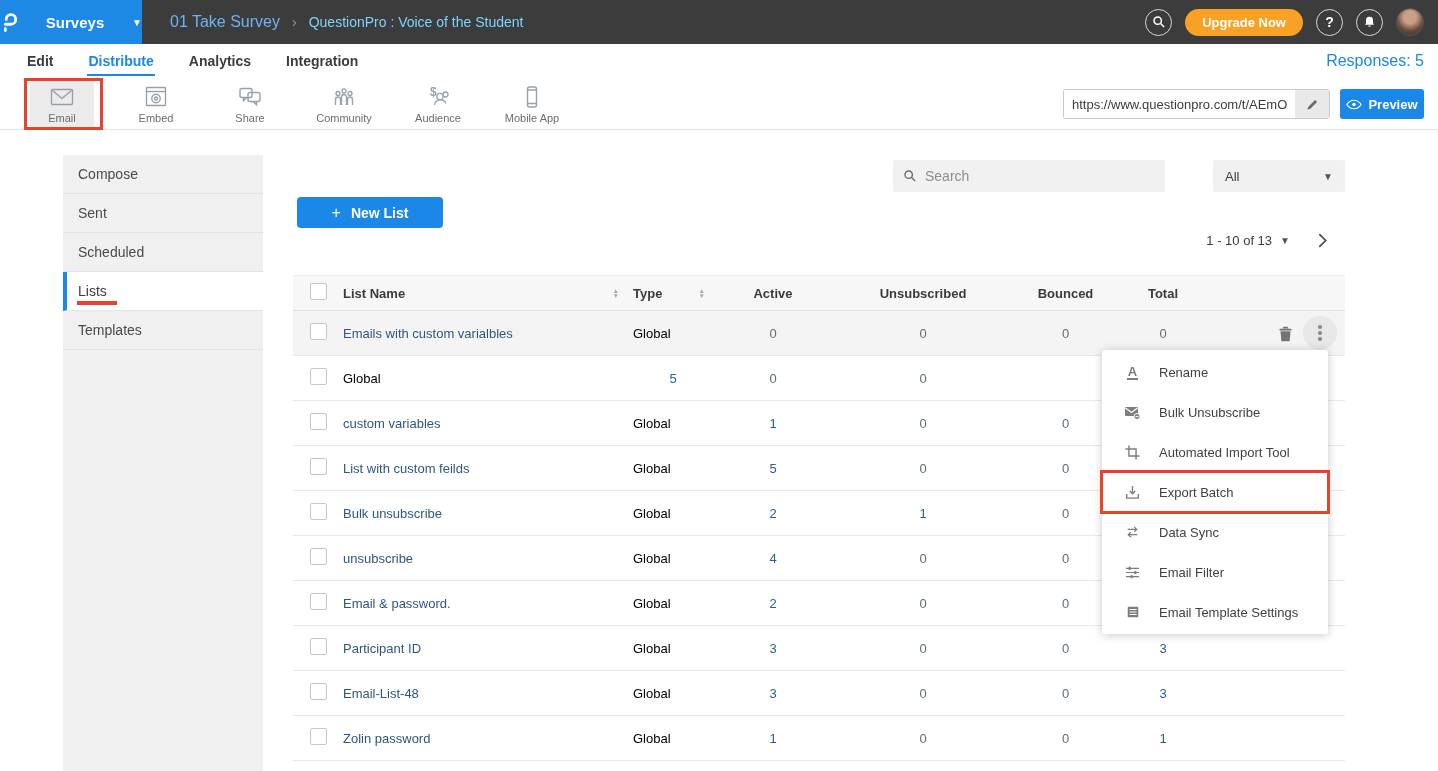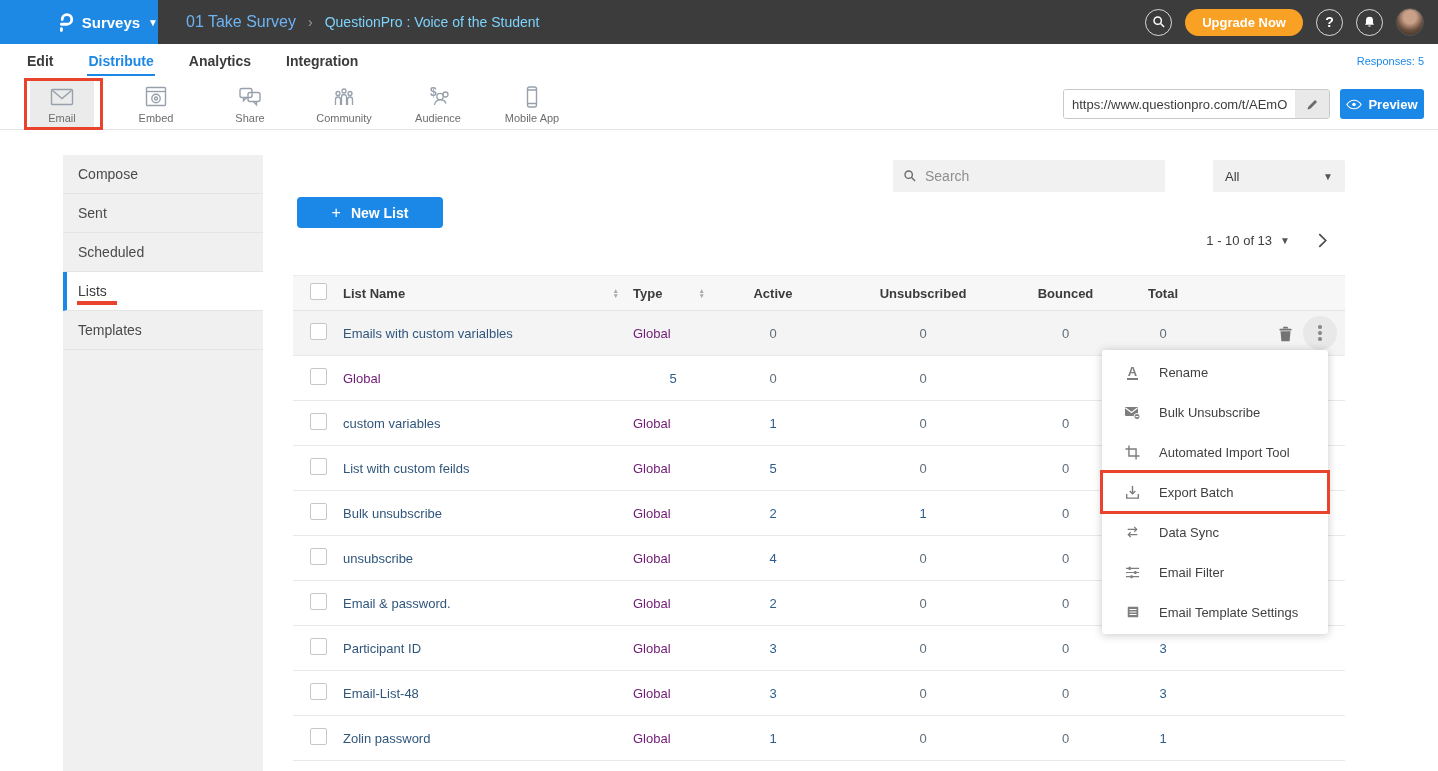--- a/index.html
+++ b/index.html
@@ -2,37 +2,37 @@
 <html><head>
 <meta charset="utf-8">
 <style>
   * { margin:0; padding:0; box-sizing:border-box; }
   html,body { background:#fff; }
   body { font-family:"Liberation Sans", sans-serif; }
   .page { position:relative; width:1438px; height:771px; background:#fff; overflow:hidden; }
 
   
   .topbar { position:absolute; left:0; top:0; width:1438px; height:44px; background:#3c3c3c; display:flex; align-items:center; }
-  .logo-block { width:158px; height:44px; background:#1e88e5; display:flex; align-items:center; justify-content:flex-end; gap:8px; cursor:pointer; }
+  .logo-block { width:142px; height:44px; background:#1e88e5; display:flex; align-items:center; justify-content:space-between; gap:8px; cursor:pointer; }
   .logo-block .product { color:#fff; font-size:15px; font-weight:700; }
   .logo-block .caret { color:#fff; font-size:10px; }
   .breadcrumb { display:flex; align-items:center; gap:12px; margin-left:28px; }
   .crumb-survey { color:#6db3f2; font-size:16px; cursor:pointer; }
   .crumb-sep { color:#9a9a9a; font-size:14px; }
   .crumb-title { color:#7dd3fc; font-size:14px; }
   .topbar-right { margin-left:auto; display:flex; align-items:center; gap:13px; padding-right:14px; }
   .circle-btn { width:27px; height:27px; border-radius:50%; border:1.5px solid rgba(255,255,255,.8); display:flex; align-items:center; justify-content:center; color:#fff; font-size:14px; font-weight:700; cursor:pointer; background:transparent; }
   .upgrade-btn { height:27px; border:none; border-radius:14px; background:#f9a124; color:#fff; font-weight:700; font-size:13px; padding:0 17px; cursor:pointer; font-family:"Liberation Sans",sans-serif; }
   .avatar { width:28px; height:28px; border-radius:50%; background:radial-gradient(circle at 50% 32%, #c9a189 28%, #6b4f3f 60%, #32281f 95%); border:1px solid #555; cursor:pointer; }
 
   
   .tabbar { position:absolute; left:0; top:44px; width:1438px; height:34px; background:#fff; display:flex; align-items:center; padding-left:26px; }
   .tab { font-size:14px; color:#3c3c3c; font-weight:700; margin-right:33px; padding:6px 1px 5px; cursor:pointer; border-bottom:2px solid transparent; }
   .tab.active { color:#1b87e6; border-bottom-color:#1b87e6; }
-  .responses { margin-left:auto; padding-right:14px; color:#1b87e6; font-size:11px; }
+  .responses { margin-left:auto; padding-right:14px; color:#1b87e6; font-size:16px; }
 
   
   .toolbar { position:absolute; left:0; top:78px; width:1438px; height:52px; background:#fff; border-bottom:1px solid #e4e4e4; }
   .toolbar-items { position:absolute; left:30px; top:0; display:flex; gap:30px; height:52px; }
   .toolbar-item { width:64px; height:52px; display:flex; flex-direction:column; align-items:center; justify-content:center; gap:3px; cursor:pointer; }
   .toolbar-item.active { background:#ebebeb; }
   .toolbar-item .tlabel { font-size:11px; color:#6d6d6d; }
   .url-wrap { position:absolute; left:1063px; top:11px; width:267px; height:30px; border:1px solid #c9c9c9; border-radius:3px; background:#fff; display:flex; overflow:hidden; }
   .url-input { flex:1; border:none; outline:none; font-size:13px; color:#3c3c3c; padding:0 8px; font-family:"Liberation Sans",sans-serif; background:#fff; min-width:0; }
   .url-edit { width:34px; background:#e9e9e9; display:flex; align-items:center; justify-content:center; cursor:pointer; }
@@ -64,21 +64,21 @@
   .trow.highlighted { background:#f4f4f4; }
   .cell { overflow:hidden; white-space:nowrap; }
   .c-check { padding-left:17px; }
   .checkbox { width:17px; height:17px; border:1px solid #c6c6c6; border-radius:2px; background:#fff; display:inline-block; cursor:pointer; }
   .hcell-name, .hcell-type { display:flex; align-items:center; justify-content:space-between; }
   .hcell-name { padding-right:14px; }
   .hcell-type { padding-right:8px; }
   .sort { display:flex; flex-direction:column; line-height:5px; font-size:6.5px; color:#a3a9af; cursor:pointer; }
   .c-center { text-align:center; }
   .list-link { font-size:13px; color:#30567c; text-decoration:none; cursor:pointer; }
-  .c-type { font-size:13px; color:#701a75; }
+  .c-type { font-size:13px; color:#000000; }
   .num { font-size:13px; color:#2c5d8f; cursor:pointer; }
   .num.zero { color:#5f6d7a; }
   .c-actions { display:flex; align-items:center; justify-content:flex-end; gap:10px; padding-right:8px; overflow:visible; }
   .trash-btn { cursor:pointer; display:flex; padding-top:2px; }
   .kebab-wrap { width:34px; height:34px; border-radius:50%; background:#e8e8e8; display:flex; align-items:center; justify-content:center; cursor:pointer; }
   .kebab { display:flex; flex-direction:column; gap:2.5px; }
   .kebab i { width:3.5px; height:3.5px; border-radius:50%; background:#8a8a8a; }
 
   
   .ctx-menu { position:absolute; left:1102px; top:350px; width:226px; background:#fff; border-radius:3px; box-shadow:0 1px 10px rgba(0,0,0,.22); padding:2px 0; z-index:40; }

